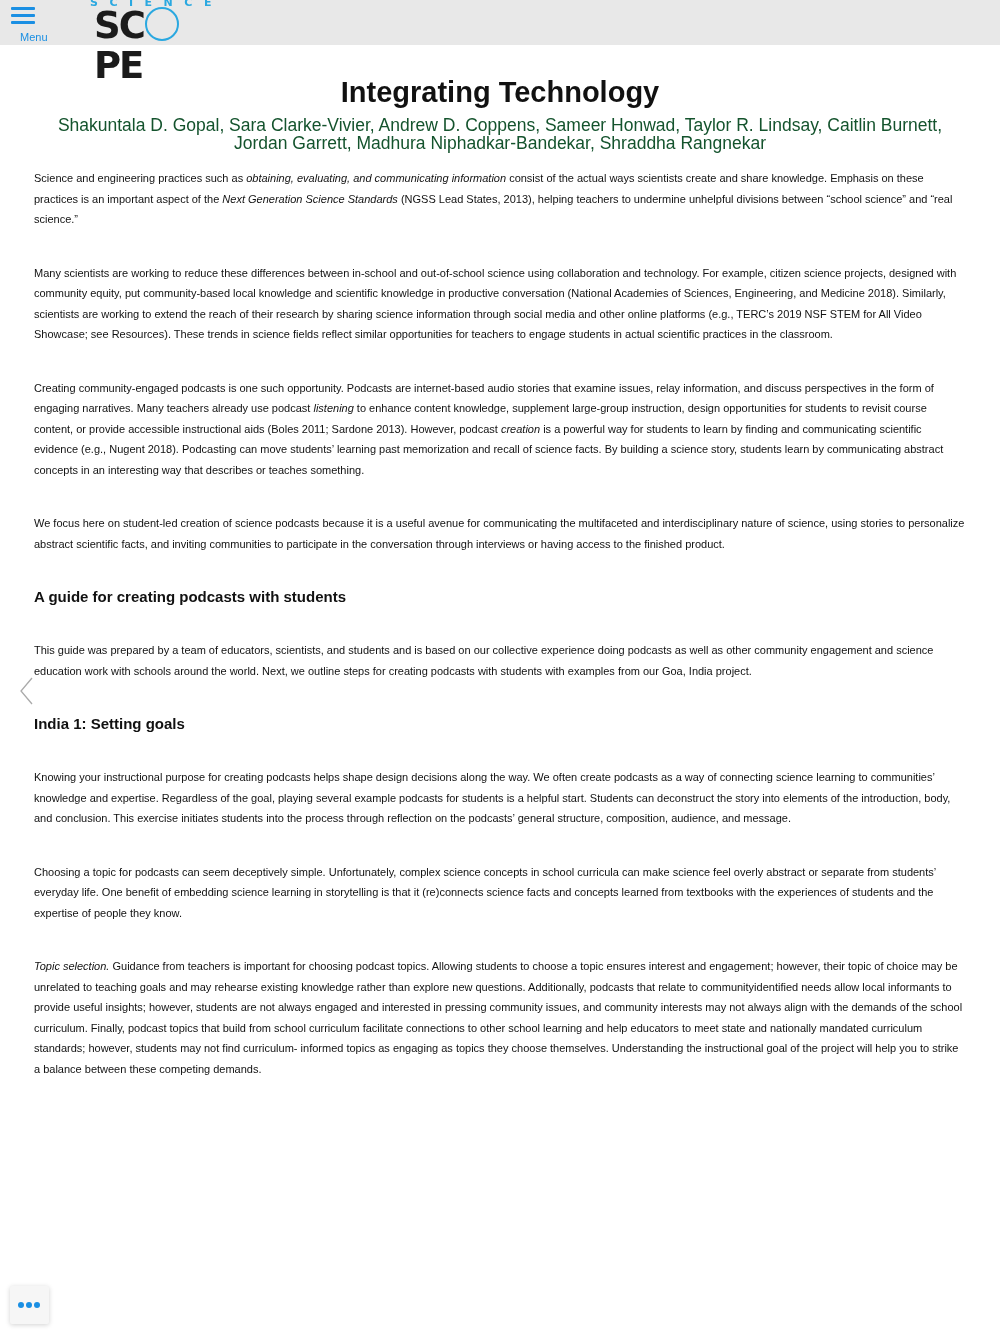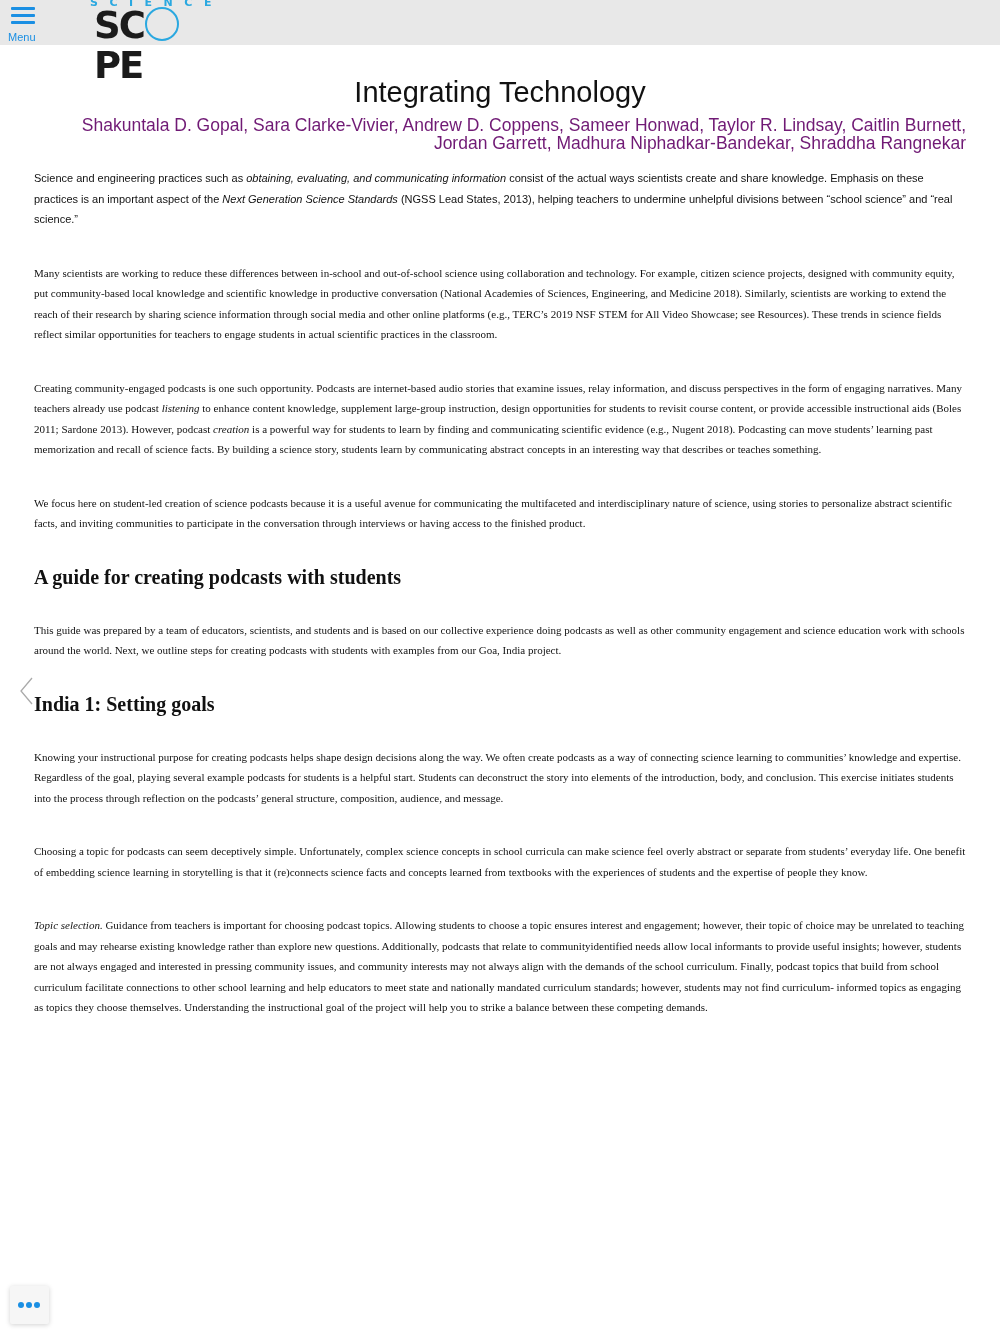--- a/index.html
+++ b/index.html
@@ -23,21 +23,21 @@
       position: absolute;
       left: 4px; top: 4px;
       width: 36px; height: 40px;
       cursor: pointer;
     }
     .menu-icon { position: absolute; left: 7px; top: 3px; width: 24px; height: 20px; }
     .menu-icon span {
       display: block; height: 3px; background: #1a8fe3; margin-bottom: 4px; border-radius: 1px;
     }
     .menu-label {
-      position: absolute; left: 4px; top: 27px;
+      position: absolute; left: 16px; top: 27px;
       font-size: 11px; color: #1a8fe3;
     }
     .logo {
       position: absolute; left: 88px; top: -4px;
       width: 120px; height: 50px;
     }
     .logo-top {
       position: absolute; left: 2px; top: 0px;
       font-size: 11px; font-weight: bold; color: #2aa8e0;
       letter-spacing: 11.5px;
@@ -60,43 +60,43 @@
       margin: 0 1px;
     }
     .content {
       position: absolute;
       left: 34px; top: 74px;
       width: 932px;
     }
     h1 {
       margin: 0;
       text-align: center;
-      font-weight: normal;
+      font-weight: bold;
       font-size: 29px;
       line-height: 36px;
       color: #111;
     }
     .authors {
-      text-align: right;
+      text-align: center;
       font-size: 17.5px;
       line-height: 18px;
       margin-top: 6px;
-      color: #701a75;
+      color: #14532d;
     }
     p {
       margin: 0;
       font-size: 11px;
       line-height: 20.5px;
       color: #111;
     }
     .p1 { margin-top: 16px; }
-    .gap { margin-top: 33px; font-family: Liberation Serif, serif; }
+    .gap { margin-top: 33px; }
     h2 {
       margin: 0;
-      font-size: 20px;
+      font-size: 15px;
       font-weight: bold;
       line-height: 20px;
     }
     .prev-arrow {
       position: absolute;
       left: 18px; top: 676px;
       width: 16px; height: 30px;
       cursor: pointer;
     }
     .more-btn {

